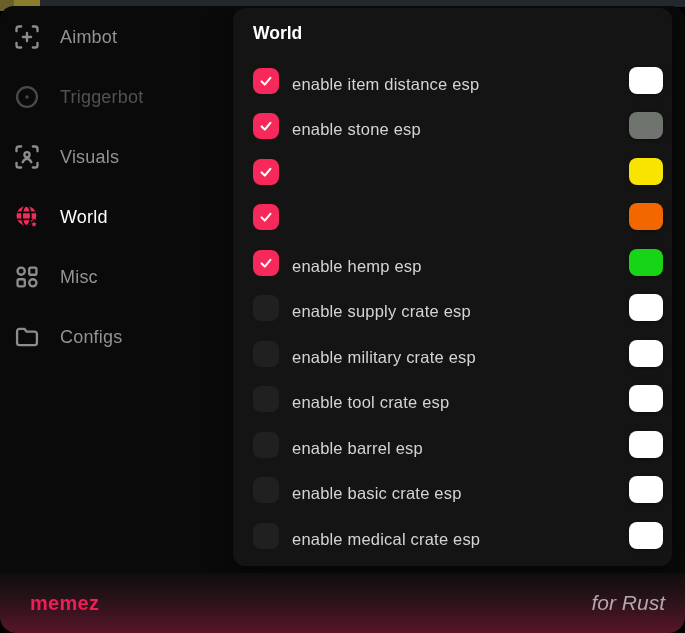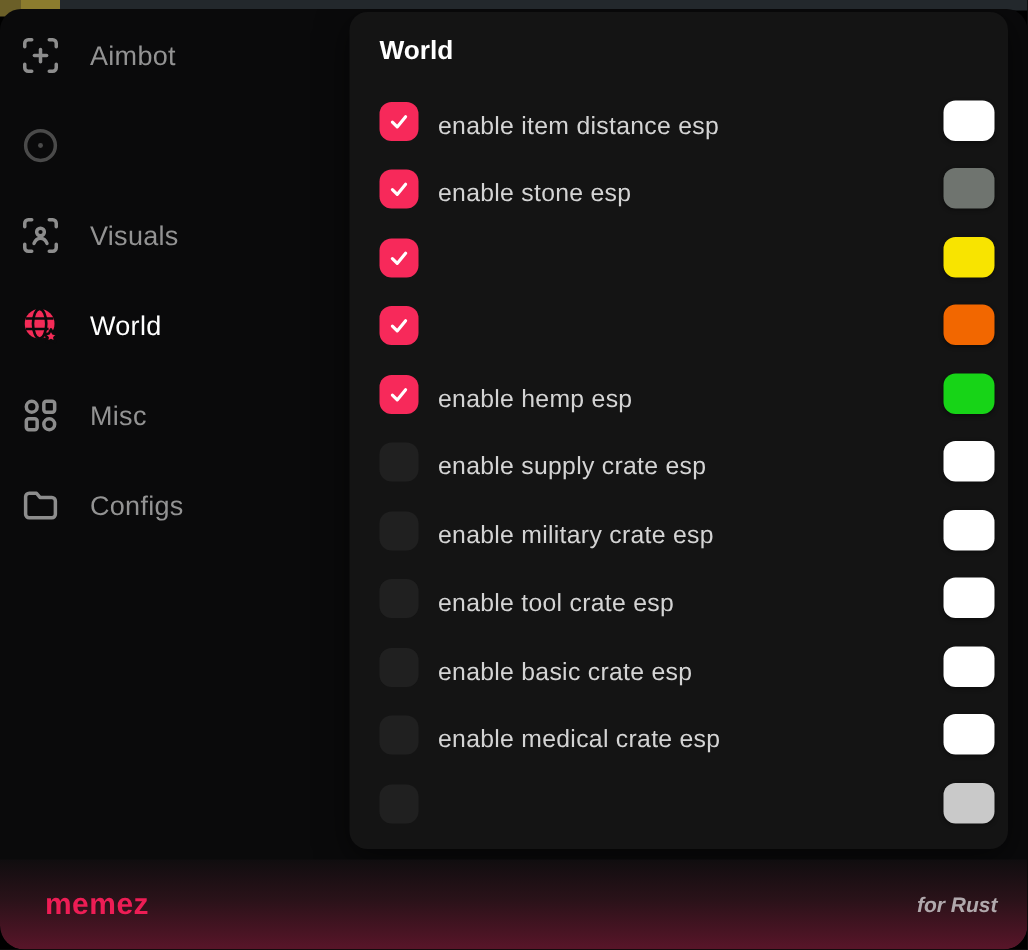--- a/index.html
+++ b/index.html
@@ -57,21 +57,21 @@
   }
 
   
   .footer {
     position:absolute; left:0; right:0; bottom:0; height:60px;
     background:linear-gradient(180deg,#100d0f 0%,#2a1219 45%,#591529 100%);
     border-radius:0 0 16px 16px;
     display:flex; align-items:center; padding:0 20px 0 30px;
   }
   .footer .brand { color:#ed1d55; font-weight:700; font-size:20px; letter-spacing:.3px; }
-  .footer .edition { margin-left:auto; color:#b0a8ac; font-style:italic; font-weight:700; font-size:14px; }
+  .footer .edition { margin-left:auto; color:#b0a8ac; font-style:italic; font-weight:400; font-size:21px; }
 </style>
 </head>
 <body>
 
 <div class="bg-strip"></div>
 <div class="bg-olive"></div>
 <div class="bg-olive2"></div>
 
 <div class="window">
 
@@ -91,20 +91,21 @@
       <span class="lbl">Aimbot</span>
     </div>
 
     <div class="side-item is-dimmed">
       <span class="icon">
         <svg width="28" height="28" viewBox="0 0 24 24" fill="none" stroke="currentColor" stroke-width="2">
           <circle cx="12" cy="12" r="8.5"></circle>
             <circle cx="12" cy="12" r="1.4" fill="currentColor" stroke="none"></circle>
         </svg>
       </span>
+      <span class="lbl">Triggerbot</span>
     </div>
 
     <div class="side-item">
       <span class="icon">
         <svg width="28" height="28" viewBox="0 0 24 24" fill="none" stroke="currentColor" stroke-width="2" stroke-linecap="round" stroke-linejoin="round">
           <path d="M7 3H5a2 2 0 0 0-2 2v2"></path>
             <path d="M17 3h2a2 2 0 0 1 2 2v2"></path>
           <path d="M7 21H5a2 2 0 0 1-2-2v-2"></path>
             <path d="M17 21h2a2 2 0 0 0 2-2v-2"></path>
           <circle cx="12" cy="10" r="2.2"></circle>
@@ -216,20 +217,27 @@
     </div>
 
     <div class="row">
       <div class="checkbox">
         
       </div>
       <span class="lbl">enable tool crate esp</span>
       <div class="swatch" style="background: rgb(255, 255, 255);"></div>
     </div>
 
+    <div class="row">
+      <div class="checkbox">
+        
+      </div>
+      <span class="lbl">enable barrel esp</span>
+      <div class="swatch" style="background: rgb(255, 255, 255);"></div>
+    </div>
 
     <div class="row">
       <div class="checkbox">
         
       </div>
       <span class="lbl">enable basic crate esp</span>
       <div class="swatch" style="background: rgb(255, 255, 255);"></div>
     </div>
 
     <div class="row">

